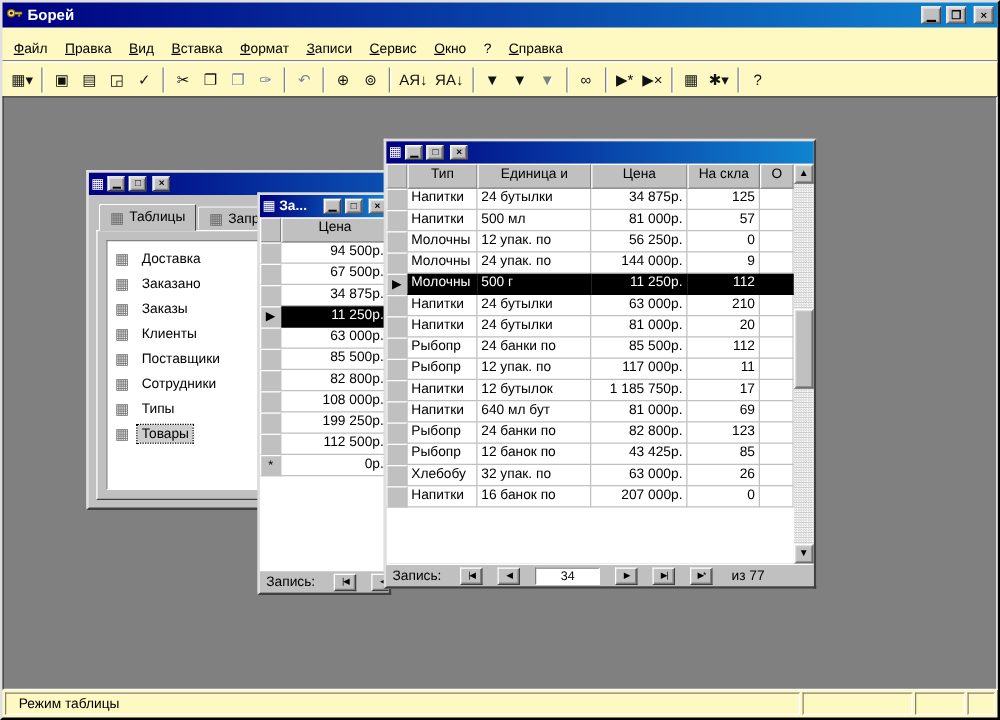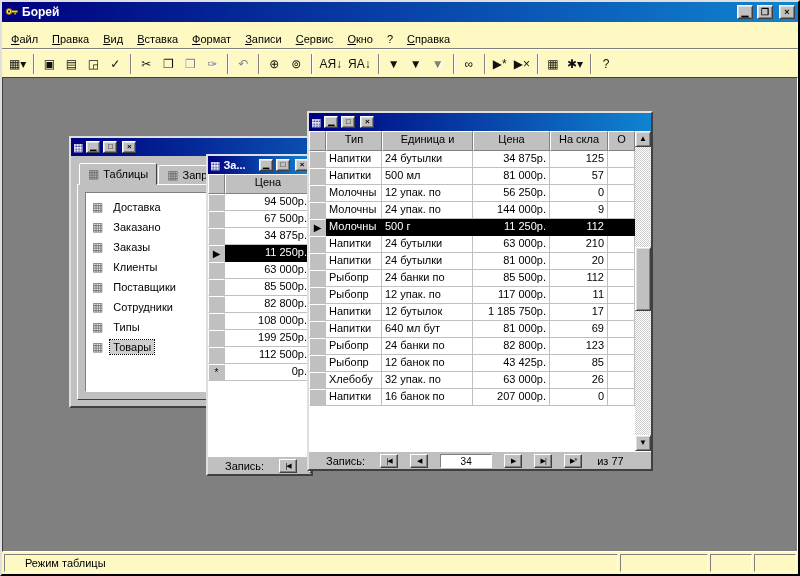--- a/index.html
+++ b/index.html
@@ -59,21 +59,21 @@
   .h-cell,.sel{background:#c0c0c0;border:1px solid;border-color:#fff #808080 #808080 #fff;
                text-align:center;line-height:16px;white-space:nowrap;overflow:hidden}
   .h-cell{line-height:15px}
   .sel{width:17px;flex:0 0 17px;font-size:10px;padding:0}
   .cell{border-right:1px solid #c0c0c0;border-bottom:1px solid #c0c0c0;padding:0 3px;line-height:15px;
         white-space:nowrap;overflow:hidden}
   .num{text-align:right}
   .ds-row.selected .cell:not(.sel){background:#000;color:#fff;border-color:#000}
   
   .nav-row{height:18px;flex:0 0 auto;background:#c0c0c0;display:flex;align-items:center;gap:12px;
-           padding:1px 14px;overflow:hidden;border-top:1px solid #fff}
+           padding:1px 2px;overflow:hidden;border-top:1px solid #fff}
   .nav-label,.nav-of{padding:0 3px;white-space:nowrap;flex:0 0 auto}
   .nav-btn{flex:0 0 auto;min-width:18px;height:14px;padding:0 1px;background:#c0c0c0;text-align:center;
            font-size:7px;line-height:12px;letter-spacing:-1px;border:1px solid;border-color:#fff #404040 #404040 #fff;
            box-shadow:inset -1px -1px 0 #808080}
   .nav-box{flex:0 0 auto;width:52px;height:14px;background:#fff;text-align:center;font-size:10px;line-height:13px;
            border:1px solid;border-color:#808080 #fff #fff #808080}
   .dither{background-image:conic-gradient(#fff 25%,#cdcdcd 0 50%,#fff 0 75%,#cdcdcd 0);background-size:2px 2px}
   .sb-btn{flex:0 0 16px;width:16px;height:16px;background:#c0c0c0;text-align:center;font-size:8px;line-height:14px;
           border:1px solid;border-color:#fff #404040 #404040 #fff;
           box-shadow:inset 1px 1px 0 #dfdfdf,inset -1px -1px 0 #808080}
@@ -92,21 +92,21 @@
   .q-val{flex:1 1 auto}
   
   .table-window{left:304px;top:33px;width:346px;height:360px;z-index:3}
   .c-type{flex:0 0 56px;width:56px}
   .c-unit{flex:0 0 91px;width:91px}
   .c-price{flex:0 0 77px;width:77px}
   .c-stock{flex:0 0 58px;width:58px}
   .c-extra{flex:1 1 auto}
   
   .statusbar{height:22px;flex:0 0 auto;display:flex;gap:2px;padding:2px;align-items:stretch}
-  .status-panel{border:1px solid;border-color:#808080 #fff #fff #808080;padding:2px 20px;
+  .status-panel{border:1px solid;border-color:#808080 #fff #fff #808080;padding:2px 10px;
                 white-space:nowrap;overflow:hidden}
   .status-panel.mode{flex:1}
   .sp-b{width:88px}.sp-c{width:40px}.sp-d{width:18px}
 </style>
 </head>
 <body>
 
 <div class="app">
 
   <div class="titlebar">

